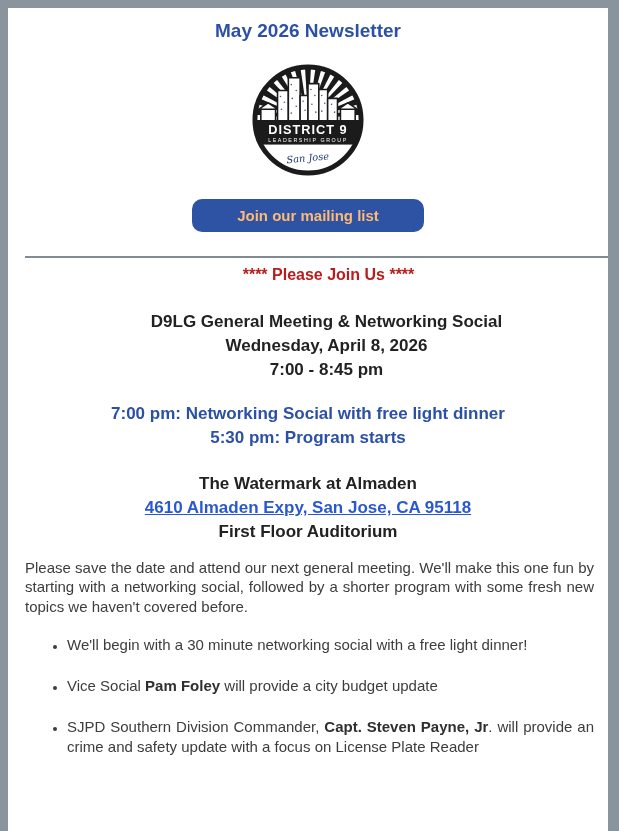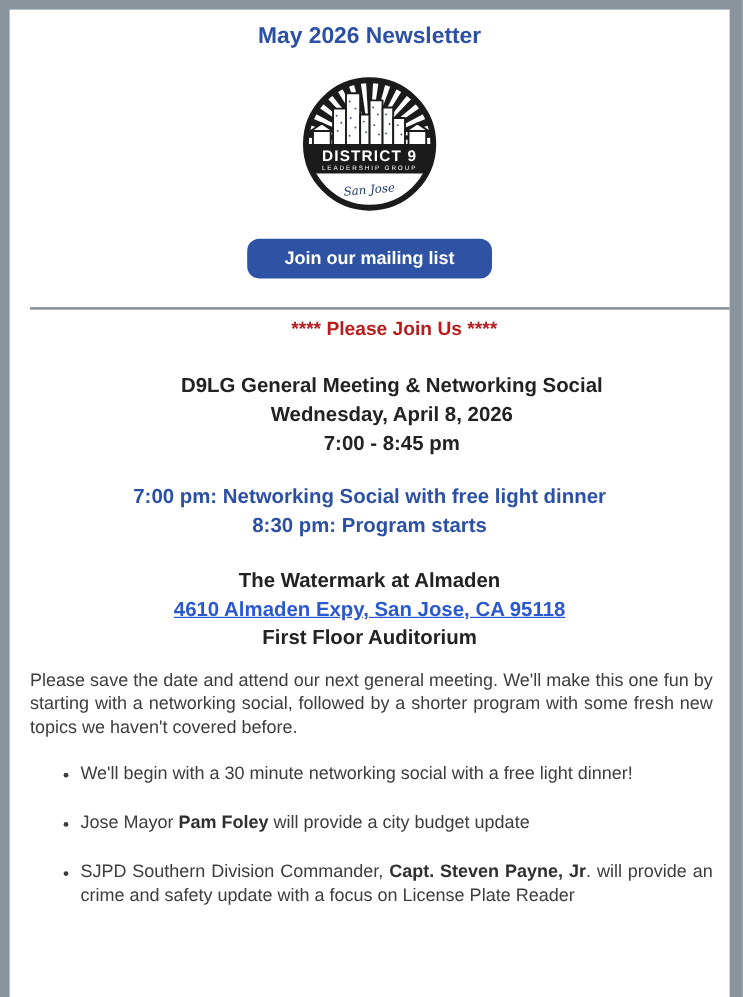--- a/index.html
+++ b/index.html
@@ -15,23 +15,23 @@
   }
   .title{
     padding-top:10px;
     text-align:center;
     font-size:19px;line-height:25px;font-weight:bold;
     color:#2b50a5;
   }
   .logo-wrap{width:114px;height:114px;margin:20px auto 0;}
   .mail-btn{
     display:block;margin:22px auto 0;
-    width:204px;height:33px;
+    width:232px;height:33px;
     background:#2e53a4;border:none;border-radius:10px;
-    color:#ffffff;font-family:"Liberation Sans",sans-serif;
+    color:#fdba74;font-family:"Liberation Sans",sans-serif;
     font-size:15px;font-weight:bold;
     cursor:pointer;
   }
   hr.divider{
     margin:24px 0 0 17px;border:none;
     border-top:2px solid #808b93;
   }
   .center{text-align:center;}
   .join-line{margin-top:6px;font-size:16px;line-height:22px;font-weight:bold;color:#b91c1c;padding-left:41px;}
   .meeting{margin-top:24px;font-size:17px;line-height:24px;font-weight:bold;color:#222222;padding-left:37px;}
@@ -129,34 +129,34 @@
   <div class="join-line center">**** Please Join Us ****</div>
 
   <div class="meeting center">
     <div>D9LG General Meeting &amp; Networking Social</div>
     <div>Wednesday, April 8, 2026</div>
     <div>7:00 - 8:45 pm</div>
   </div>
 
   <div class="schedule center">
     <div>7:00 pm: Networking Social with free light dinner</div>
-    <div>8:30 pm: Program starts</div>
+    <div>5:30 pm: Program starts</div>
   </div>
 
 
   <div class="venue center">
     <div>The Watermark at Almaden</div>
     <div>
       <a href="#">4610 Almaden Expy, San Jose, CA 95118</a>
     </div>
     <div>First Floor Auditorium</div>
   </div>
 
   <div class="body-text">
     <p class="intro">Please save the date and attend our next general meeting. We'll make this one fun by starting with a networking social, followed by a shorter program with some fresh new topics we haven't covered before.</p>
     <ul class="points">
       <li><span>We'll begin with a 30 minute networking social with a free light dinner!</span><b></b><span></span></li>
-      <li><span>Jose Mayor </span><b>Pam Foley</b><span> will provide a city budget update</span></li>
+      <li><span>Vice Social </span><b>Pam Foley</b><span> will provide a city budget update</span></li>
       <li><span>SJPD Southern Division Commander, </span><b>Capt. Steven Payne, Jr</b><span>. will provide an crime and safety update with a focus on License Plate Reader</span></li>
     </ul>
   </div>
 
 </div>
 
 </body></html>

